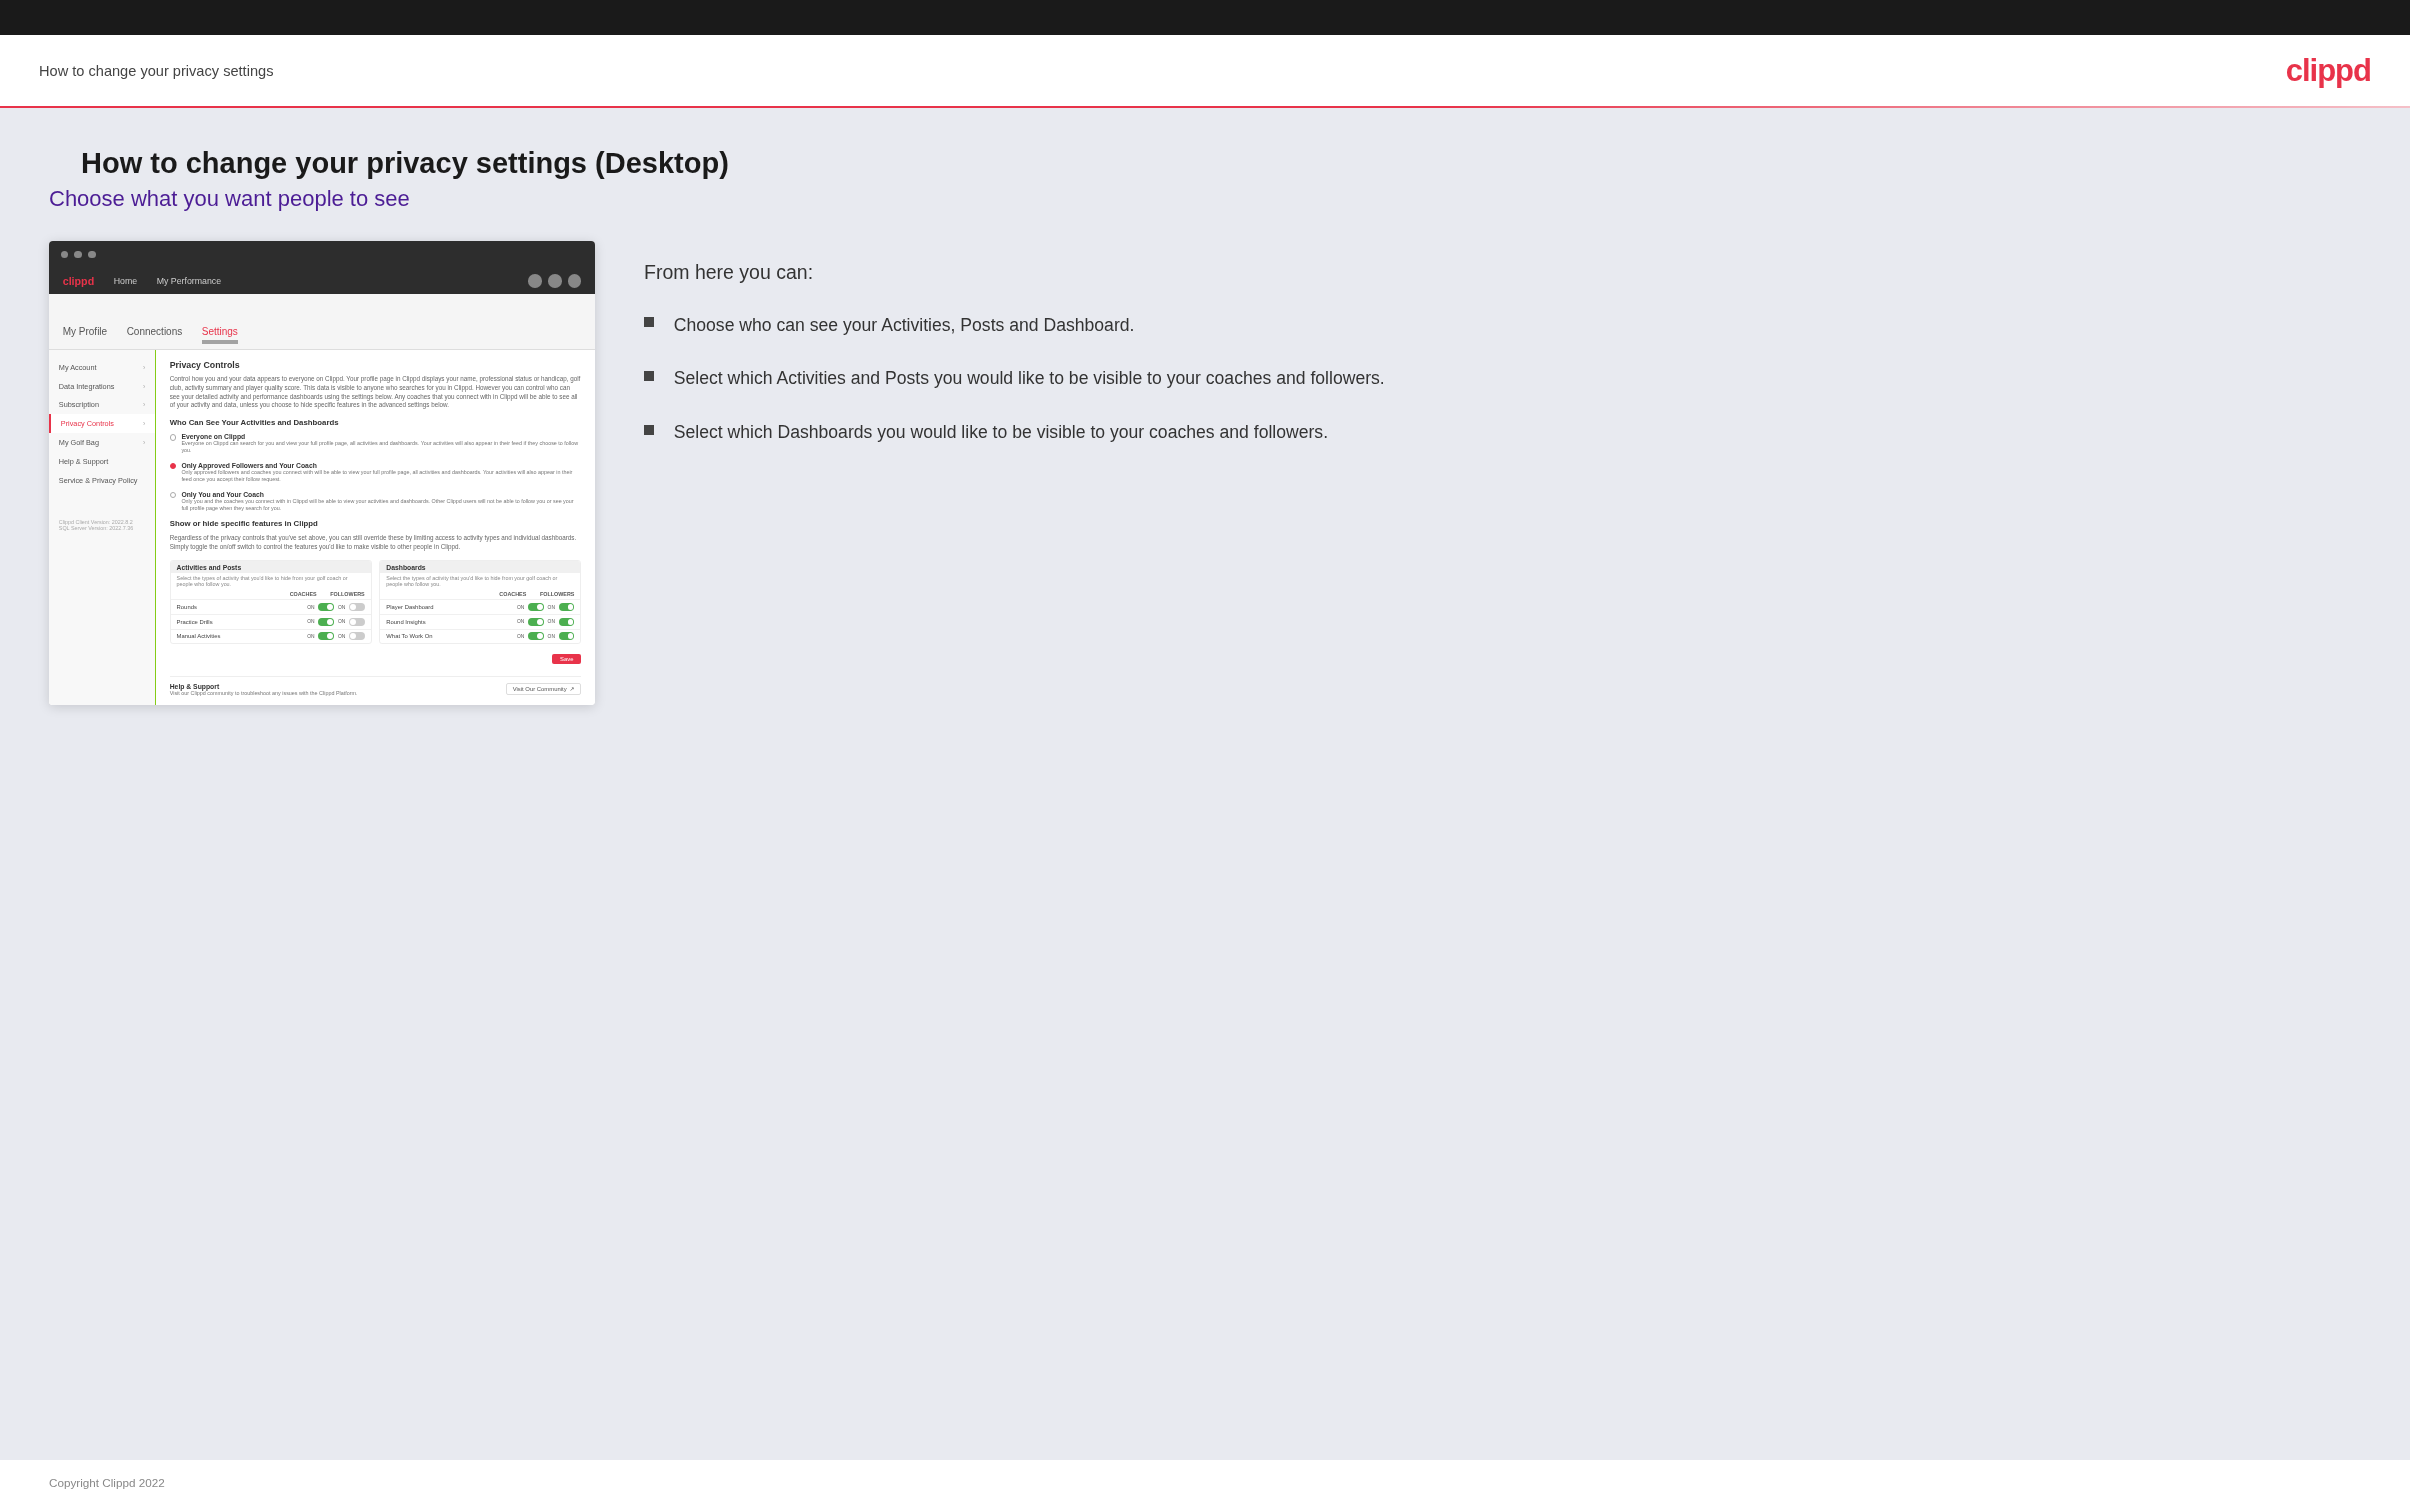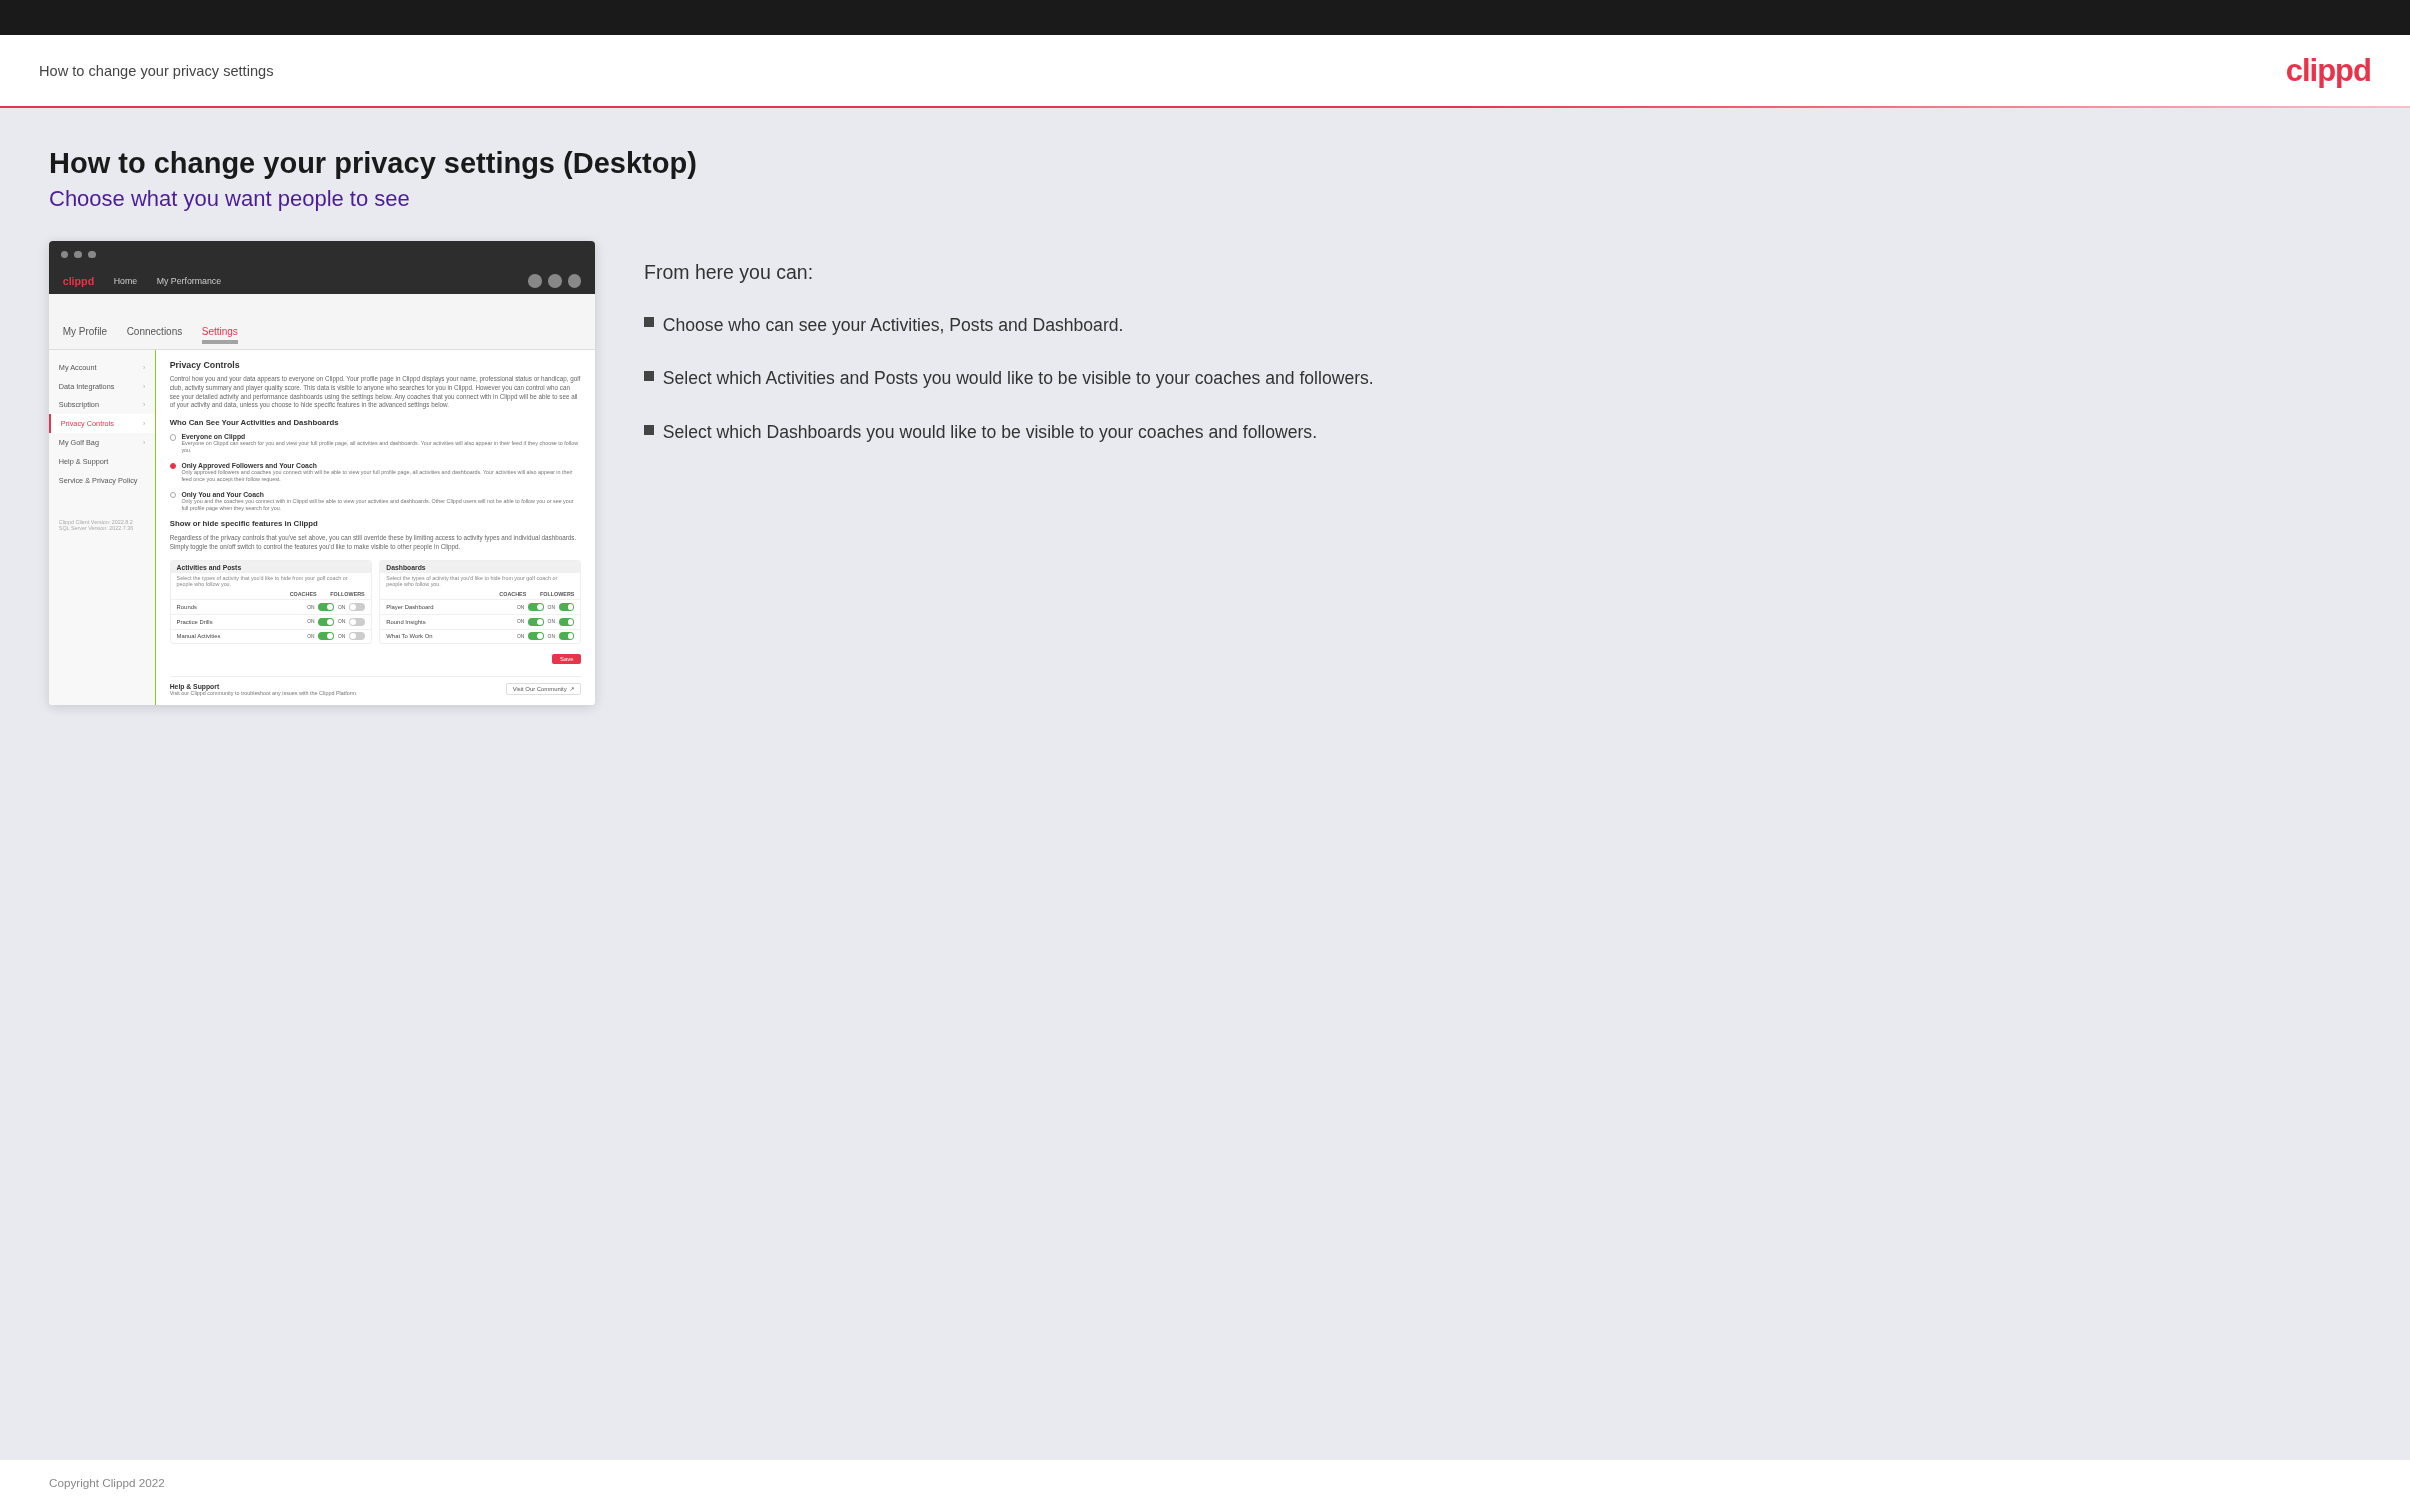--- a/index.html
+++ b/index.html
@@ -48,20 +48,21 @@
       background: #e8eaf0;
       padding: 39px 49px 59px 49px;
       min-height: calc(100vh - 35px - 68px - 2px - 49px);
     }
 
     .page-heading {
       font-size: 29px;
       font-weight: 700;
       color: #1a1a1a;
       margin-bottom: 5.9px;
+      margin-left: 32px;
     }
     .page-subheading {
       font-size: 22px;
       color: #4c1d95;
       margin-bottom: 29px;
       font-weight: 400;
     }
 
     
     .content-row {
@@ -360,21 +361,21 @@
     }
     .info-list {
       list-style: none;
       display: flex;
       flex-direction: column;
       gap: 29px;
     }
     .info-list-item {
       display: flex;
       align-items: flex-start;
-      gap: 9px;
+      gap: 20px;
     }
     .bullet-square {
       width: 9.8px;
       height: 9.8px;
       background: #444;
       flex-shrink: 0;
       margin-top: 4.9px;
     }
     .info-list-text {
       font-size: 17.6px;

